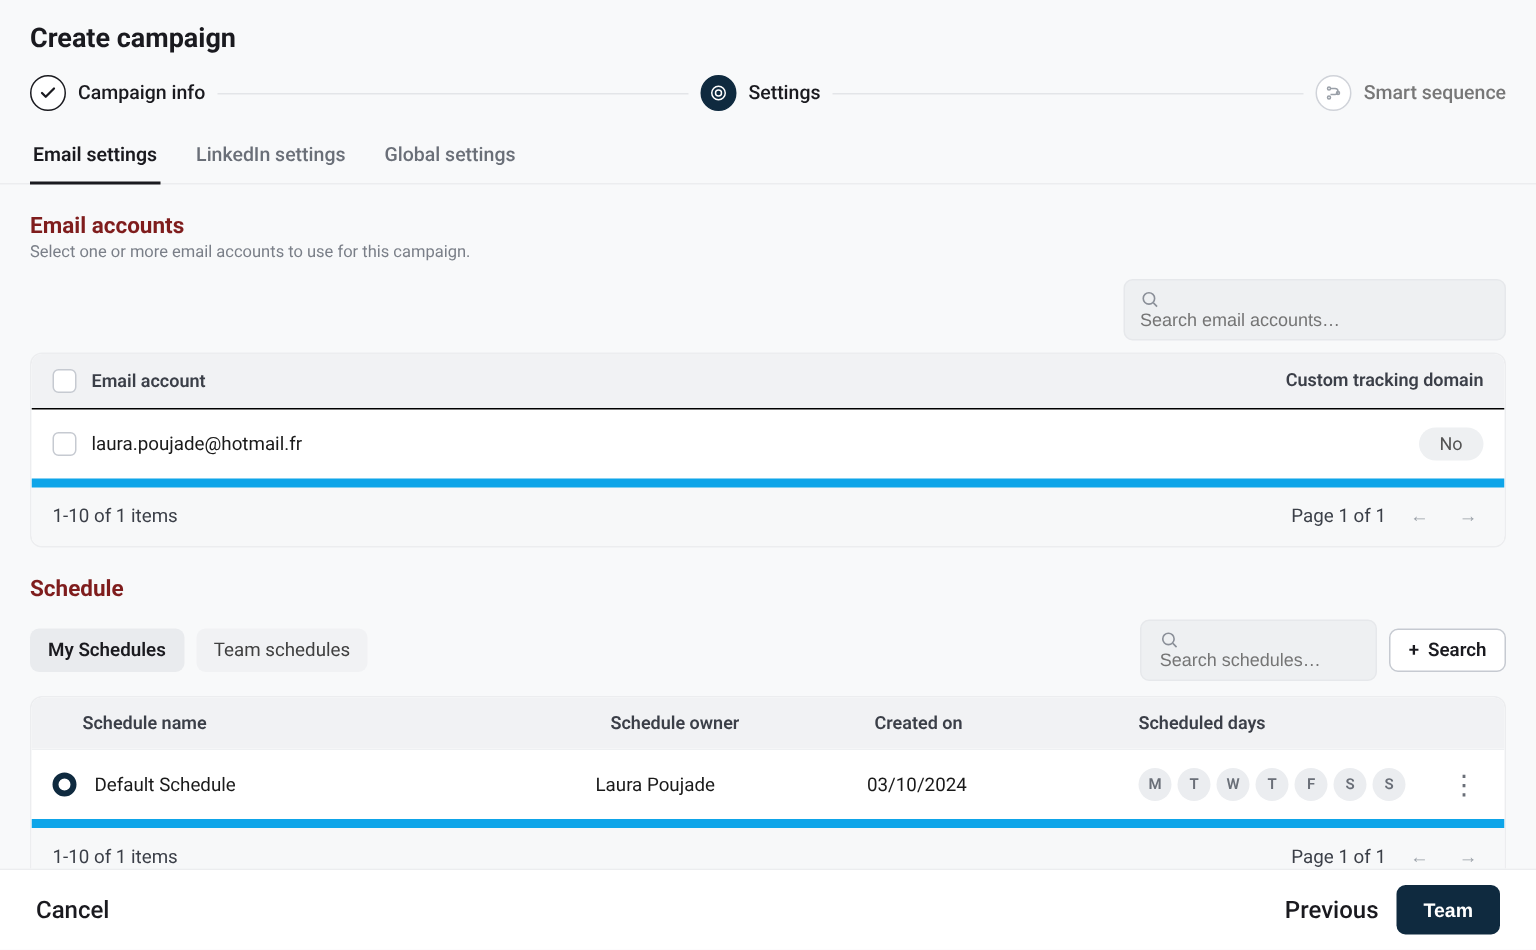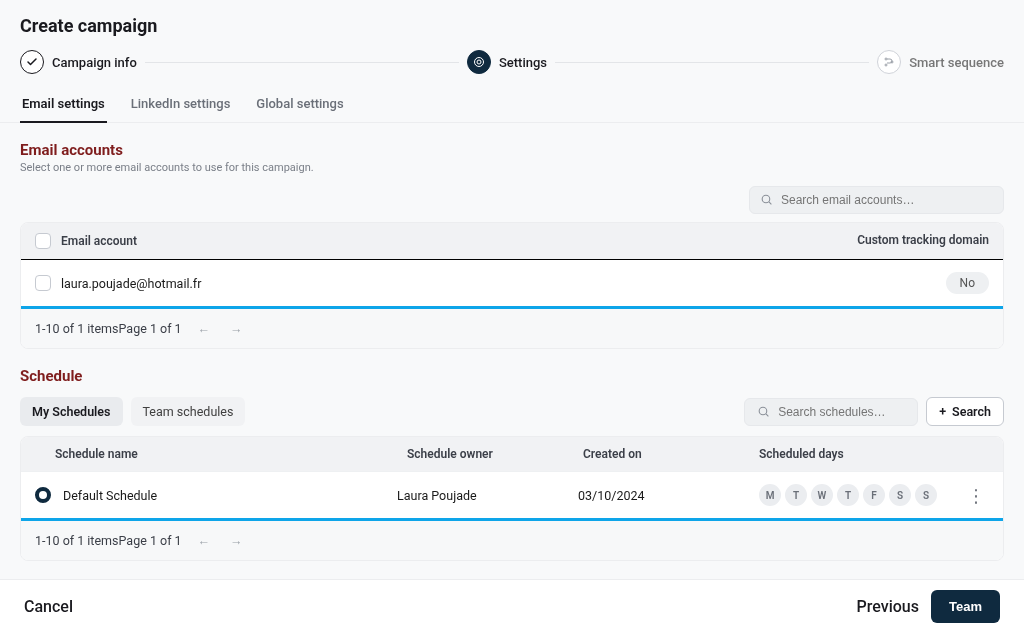--- a/index.html
+++ b/index.html
@@ -72,21 +72,21 @@
     font-size: 15px; font-weight: 700; color:#7f1d1d;
   }
   .section .subtext {
     font-size: 11px; color: #7a7f88; margin-top: 2px;
   }
   .search-wrap {
     display:flex; justify-content:flex-end; padding: 12px 20px 8px;
   }
   .search-box {
     background:#eef0f2; border-radius:6px; display:flex; 
-    padding:6px 10px; width:255px; color:#8a8f98; border:1px solid #e6e8eb;
+    padding:6px 10px; width:255px; color:#8a8f98; border:1px solid #e6e8eb;flex-direction:column;
   }
   .search-box input {
     border:none;background:transparent;outline:none;font-size:12px;color:#555;
     width:100%;
   }
   .search-icon { margin-right:8px; display:flex; }
   .table {
     margin: 0 20px; border:1px solid #ecedef; border-radius:8px; overflow:hidden;
     background:#fff;
   }
@@ -104,41 +104,41 @@
     display:flex; align-items:center; padding:12px 14px;
     font-size:12.5px; border-top:1px solid #000000; background:#fff;
   }
   .trow .col-a { flex:1; display:flex; align-items:center; gap:10px;}
   .trow .col-b { width:180px; text-align:right;}
   .pill {
     display:inline-block; background:#eef0f2; border-radius:14px; padding:4px 14px;
     font-size:12px; color:#555;
   }
   .tfoot {
-    display:flex; justify-content:flex-start; align-items:center;
-    padding:10px 14px; background:#f7f8f9; border-top:3px solid #0ea5e9;
+    display:flex; justify-content:space-between; align-items:center;
+    padding:10px 14px; background:#f7f8f9; border-top:6px solid #0ea5e9;
     font-size:12.5px; color:#3b3f48;
   }
   .pager { display:flex; align-items:center; gap:12px; color:#3b3f48;}
   .pager .arrow { color:#9aa0a8; cursor:pointer; padding:2px 4px;}
   .schedule-section { padding-top:18px;}
   .schedule-bar {
     display:flex; align-items:center; justify-content:space-between;
     padding: 12px 20px 10px 20px;
   }
   .seg-tabs { display:flex; gap:8px; }
   .seg-tab {
     padding:7px 12px; border-radius:6px; font-size:12.5px; color:#404040;
     background:#f1f2f4; cursor:pointer;
   }
   .seg-tab.active {
     background:#e9ebee; color:#1a1a1f; font-weight:600;
   }
   .right-controls { display:flex; gap:8px; align-items:center;}
-  .right-controls .search-box { width:174px;padding-left:12px; }
+  .right-controls .search-box { width:158px;padding-left:12px; }
   .create-btn {
     border:1px solid #c6cad1; background:#fff; border-radius:6px;
     padding:6px 12px; font-size:12.5px; color:#1a1a1f; display:flex;
     align-items:center; gap:6px; cursor:pointer; font-weight:600;
   }
   .sched-table {
     margin: 0 20px; border:1px solid #ecedef; border-radius:8px; overflow:hidden;
     background:#fff;
   }
   .sched-head {

